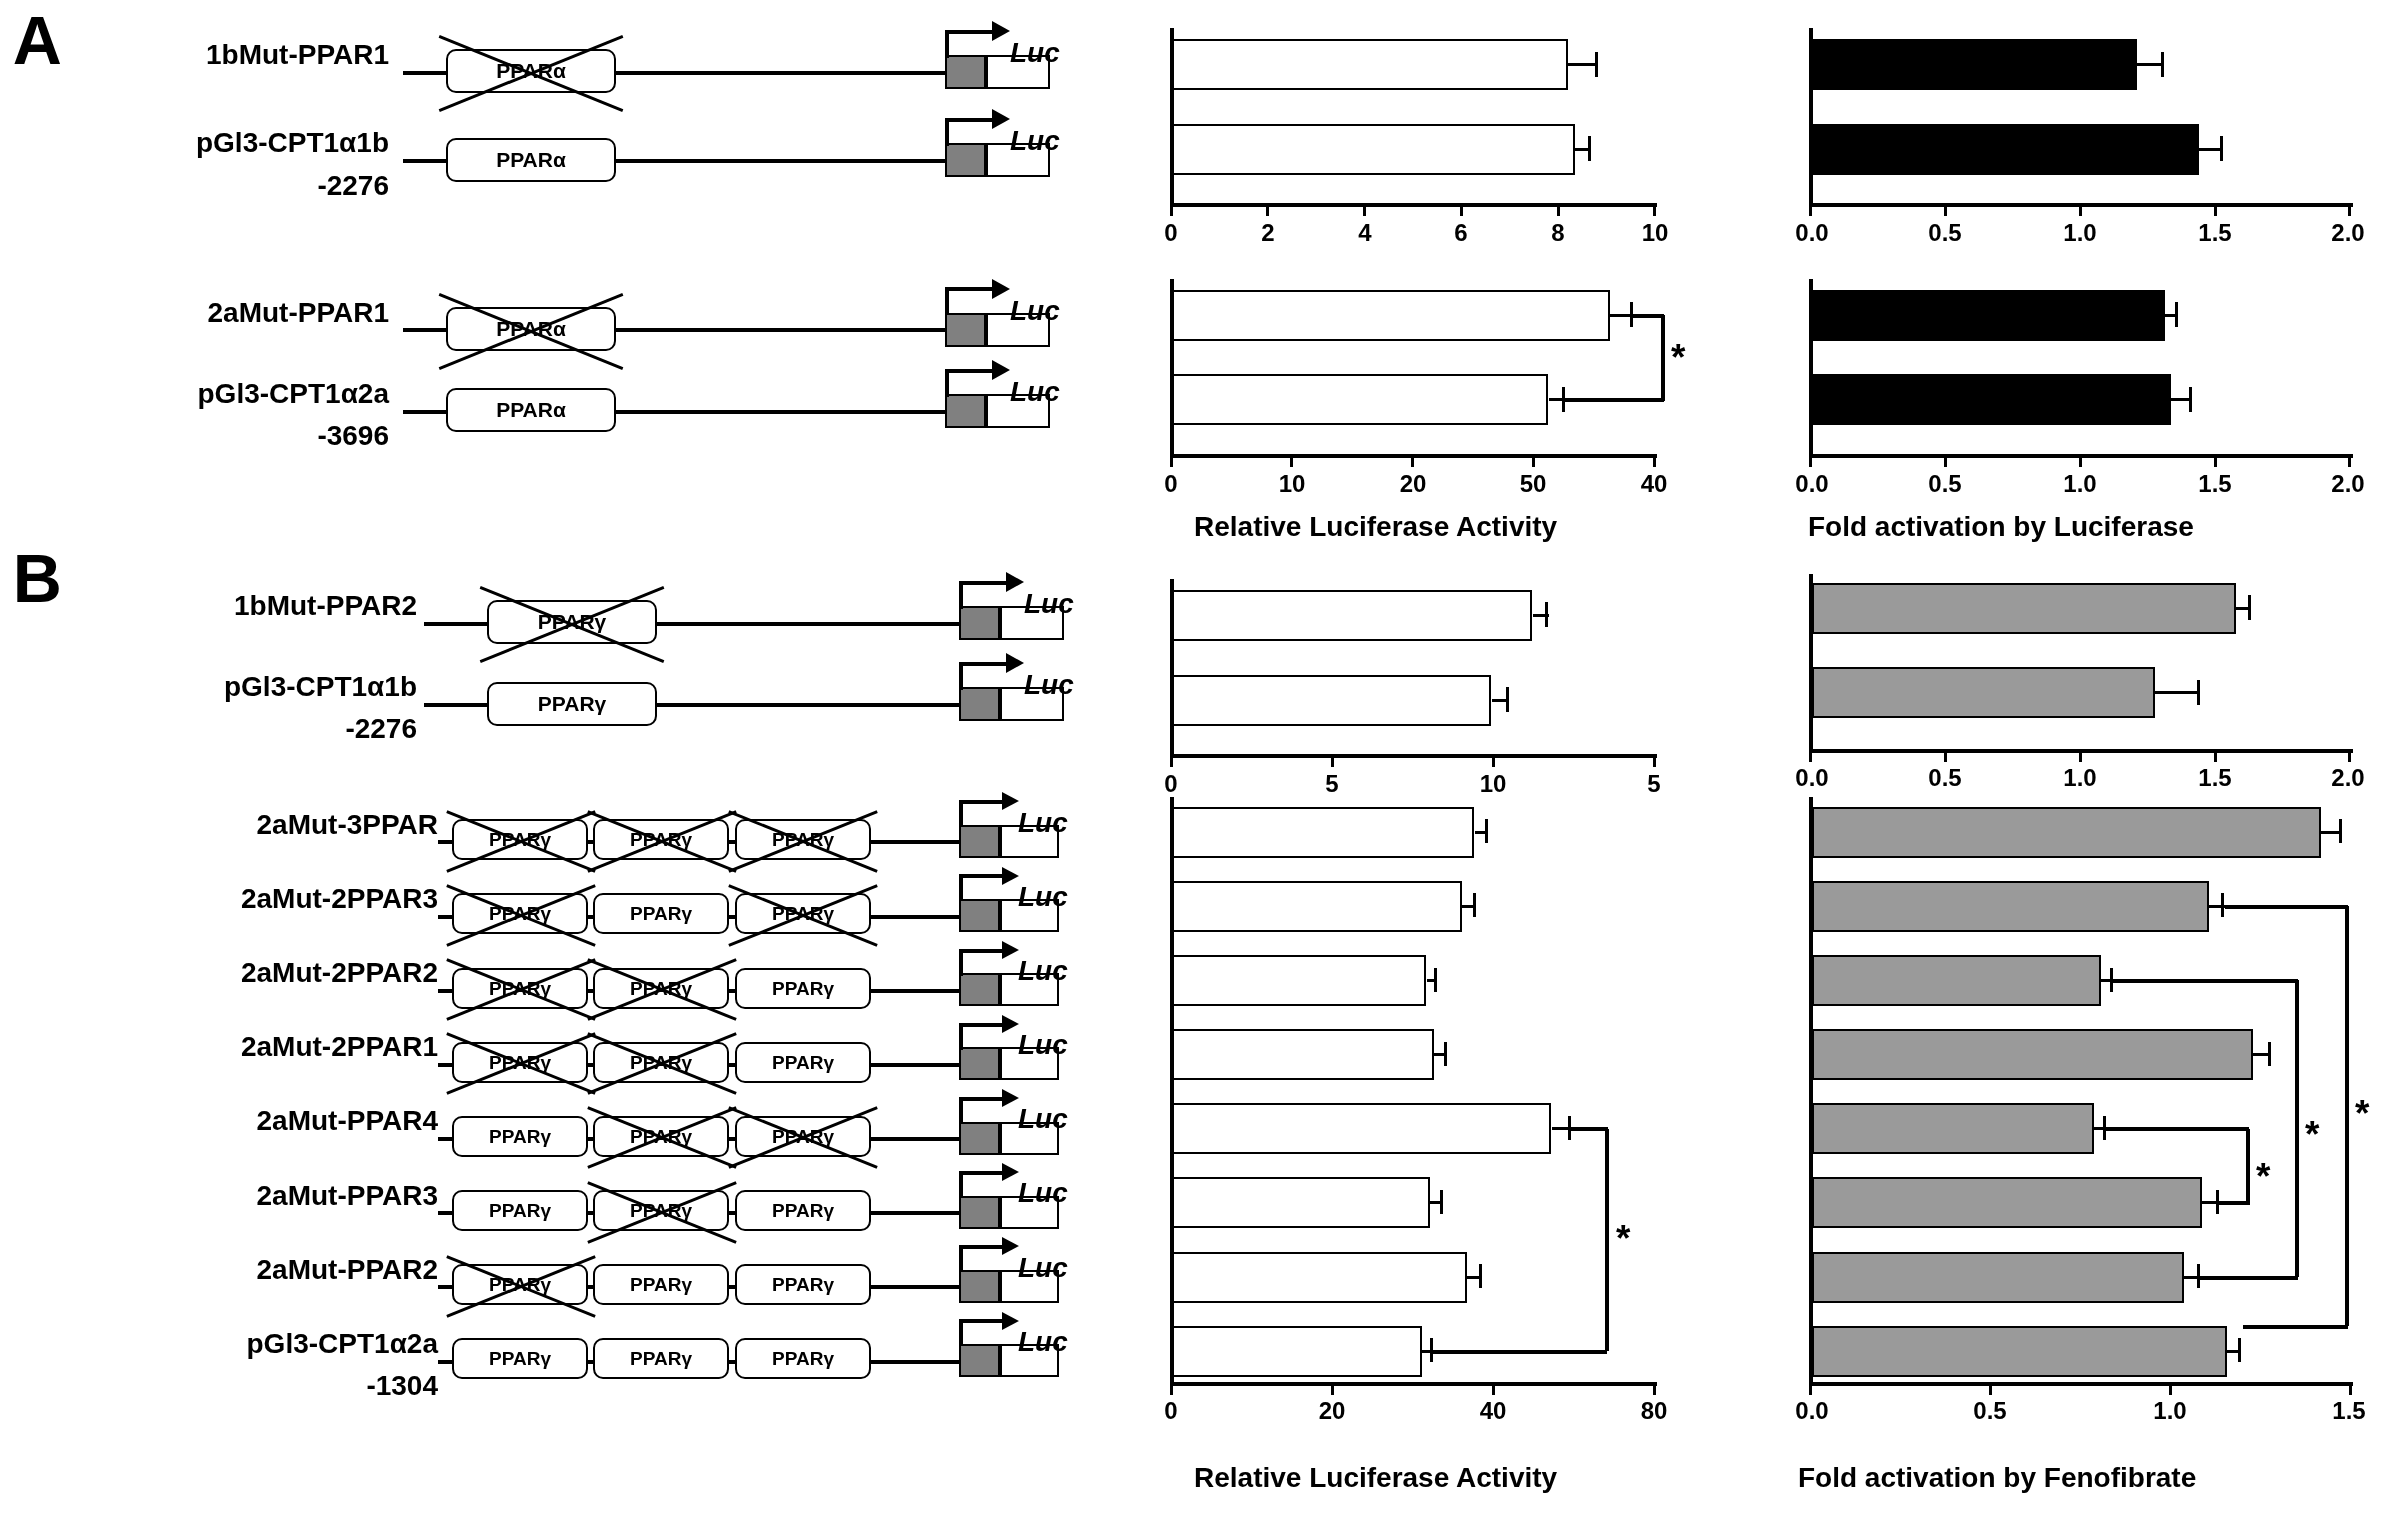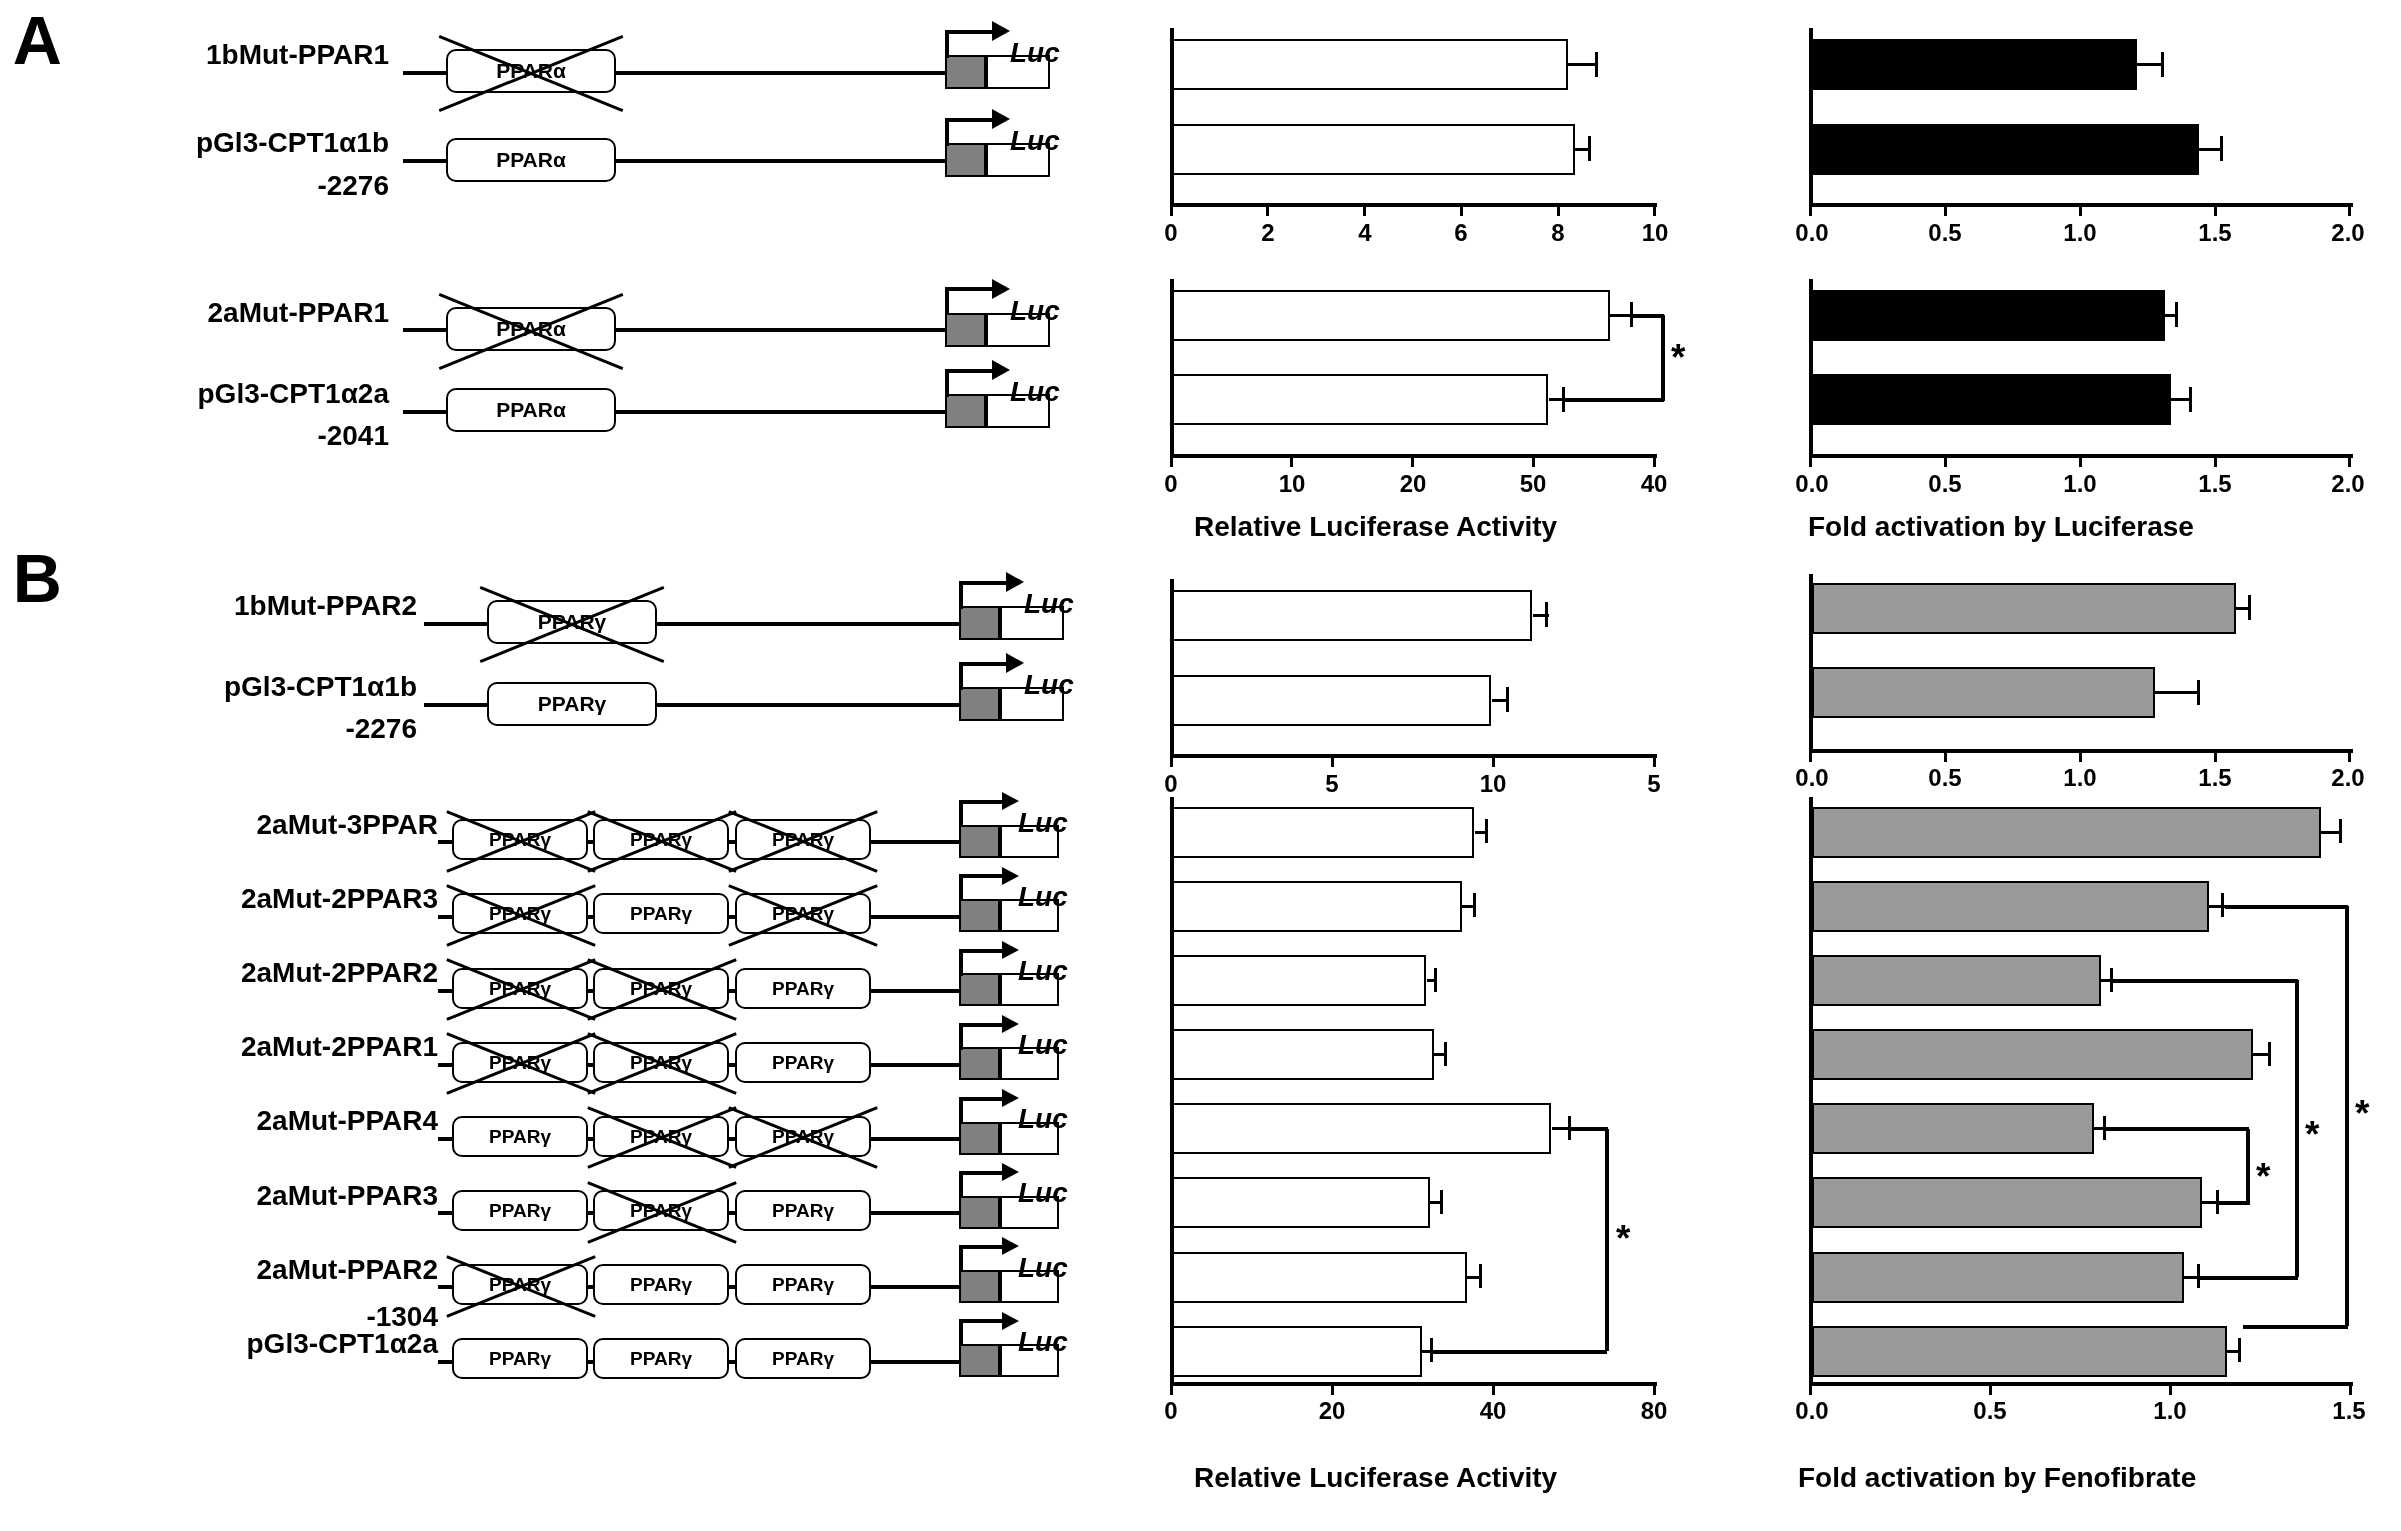--- a/index.html
+++ b/index.html
@@ -70,21 +70,21 @@
   <div class="prom-grey" style="left:945px;top:313px;width:41px;height:34px;"></div>
   <div class="prom-white" style="left:986px;top:313px;width:64px;height:34px;"></div>
   <div class="arrow-line" style="left:945px;top:287px;width:3.5px;height:28px;"></div>
   <div class="arrow-line" style="left:945px;top:287px;width:51px;height:3.5px;"></div>
   <div style="position:absolute;left:992px;top:279px;width:0;height:0;border-left:18.4px solid #000;border-top:10px solid transparent;border-bottom:10px solid transparent;"></div>
   <div class="luc" style="left:1010px;top:295px;">Luc</div>
 </div>
 
 <div>
   <div class="construct-label" style="left:78px;top:378px;width:311px;">pGl3-CPT1α2a</div>
-  <div class="construct-label" style="left:78px;top:420px;width:311px;">-2041</div>
+  <div class="construct-label" style="left:78px;top:420px;width:311px;">-3696</div>
   <div class="backbone" style="left:403px;top:410px;width:551px;"></div>
   <div class="site-box" style="left:446px;top:388px;width:170px;height:44px;">PPARα</div>
   <div class="prom-grey" style="left:945px;top:394px;width:41px;height:34px;"></div>
   <div class="prom-white" style="left:986px;top:394px;width:64px;height:34px;"></div>
   <div class="arrow-line" style="left:945px;top:369px;width:3.5px;height:28px;"></div>
   <div class="arrow-line" style="left:945px;top:369px;width:51px;height:3.5px;"></div>
   <div style="position:absolute;left:992px;top:360px;width:0;height:0;border-left:18.4px solid #000;border-top:10px solid transparent;border-bottom:10px solid transparent;"></div>
   <div class="luc" style="left:1010px;top:376px;">Luc</div>
 </div>
 
@@ -367,21 +367,21 @@
   <div class="prom-grey" style="left:959px;top:1270px;width:41px;height:32.5px;"></div>
   <div class="prom-white" style="left:1000px;top:1270px;width:59px;height:32.5px;"></div>
   <div class="arrow-line" style="left:959px;top:1245px;width:3.5px;height:27px;"></div>
   <div class="arrow-line" style="left:959px;top:1245px;width:47px;height:3.5px;"></div>
   <div style="position:absolute;left:1002px;top:1237px;width:0;height:0;border-left:17px solid #000;border-top:9.2px solid transparent;border-bottom:9.2px solid transparent;"></div>
   <div class="luc" style="left:1018px;top:1252px;">Luc</div>
 </div>
 
 <div>
   <div class="construct-label" style="left:71px;top:1328px;width:367px;">pGl3-CPT1α2a</div>
-  <div class="construct-label" style="left:71px;top:1301px;width:367px;">-1304</div>
+  <div class="construct-label" style="left:71px;top:1370px;width:367px;">-1304</div>
   <div class="backbone" style="left:438px;top:1360px;width:537px;"></div>
   <div class="site-box small" style="left:452px;top:1338px;width:136px;height:41px;">PPARγ</div>
   <div class="site-box small" style="left:593px;top:1338px;width:136px;height:41px;">PPARγ</div>
   <div class="site-box small" style="left:735px;top:1338px;width:136px;height:41px;">PPARγ</div>
   <div class="prom-grey" style="left:959px;top:1344px;width:41px;height:32.5px;"></div>
   <div class="prom-white" style="left:1000px;top:1344px;width:59px;height:32.5px;"></div>
   <div class="arrow-line" style="left:959px;top:1319px;width:3.5px;height:27px;"></div>
   <div class="arrow-line" style="left:959px;top:1319px;width:47px;height:3.5px;"></div>
   <div style="position:absolute;left:1002px;top:1312px;width:0;height:0;border-left:17px solid #000;border-top:9.2px solid transparent;border-bottom:9.2px solid transparent;"></div>
   <div class="luc" style="left:1018px;top:1326px;">Luc</div>

